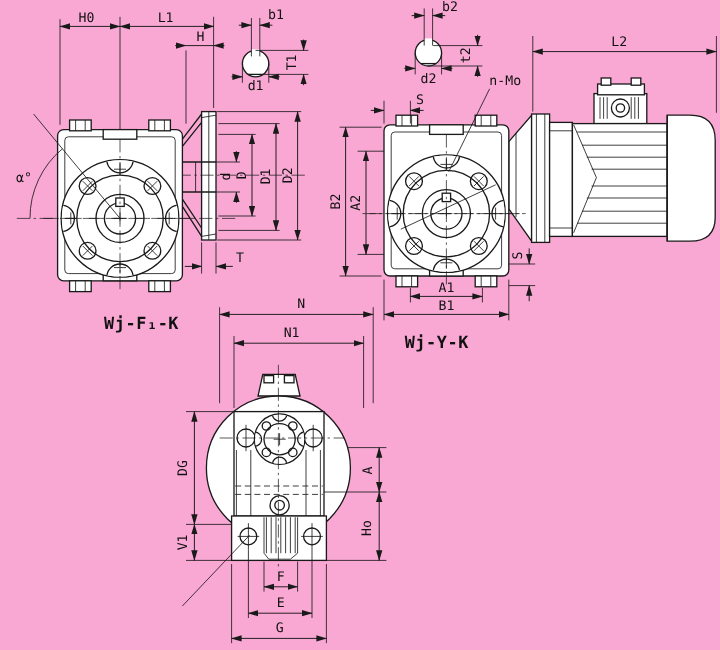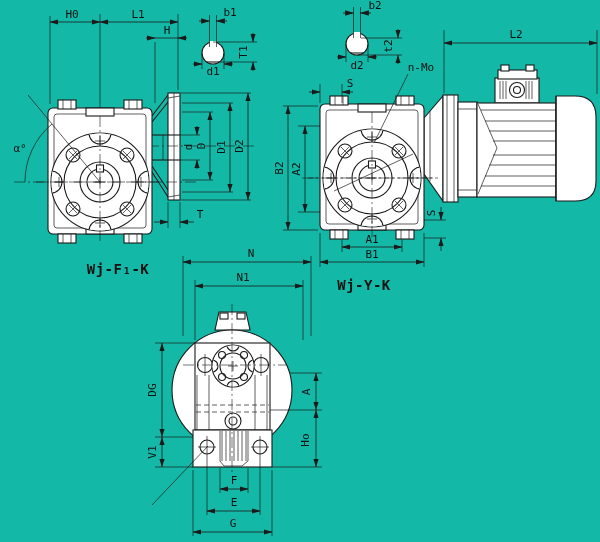--- a/index.html
+++ b/index.html
@@ -1,16 +1,16 @@
 <!DOCTYPE html>
 <html><head>
 <meta charset="utf-8">
 <style>
   html,body{margin:0;padding:0;background:#fff;}
-  .stage{width:600px;height:542px;background:#14b8a6;position:relative;}
+  .stage{width:600px;height:542px;background:#f9a8d4;position:relative;}
   svg{display:block;}
   .fw{fill:#fff;stroke:#1a1a1a;stroke-width:1.1;}
   .ln{fill:none;stroke:#1a1a1a;stroke-width:1.1;}
   .thin{fill:none;stroke:#1a1a1a;stroke-width:0.7;}
   .dim{fill:none;stroke:#1a1a1a;stroke-width:0.8;}
   .ext{fill:none;stroke:#1a1a1a;stroke-width:0.7;}
   .cl{fill:none;stroke:#1a1a1a;stroke-width:0.6;stroke-dasharray:11 3 2 3;}
   .dsh{fill:none;stroke:#1a1a1a;stroke-width:0.7;stroke-dasharray:5 3;}
   text{font-family:"DejaVu Sans Mono","DejaVu Sans",monospace;font-size:11px;fill:#111;}
   .vlabel{font-size:14px;font-weight:bold;letter-spacing:0.5px;}

